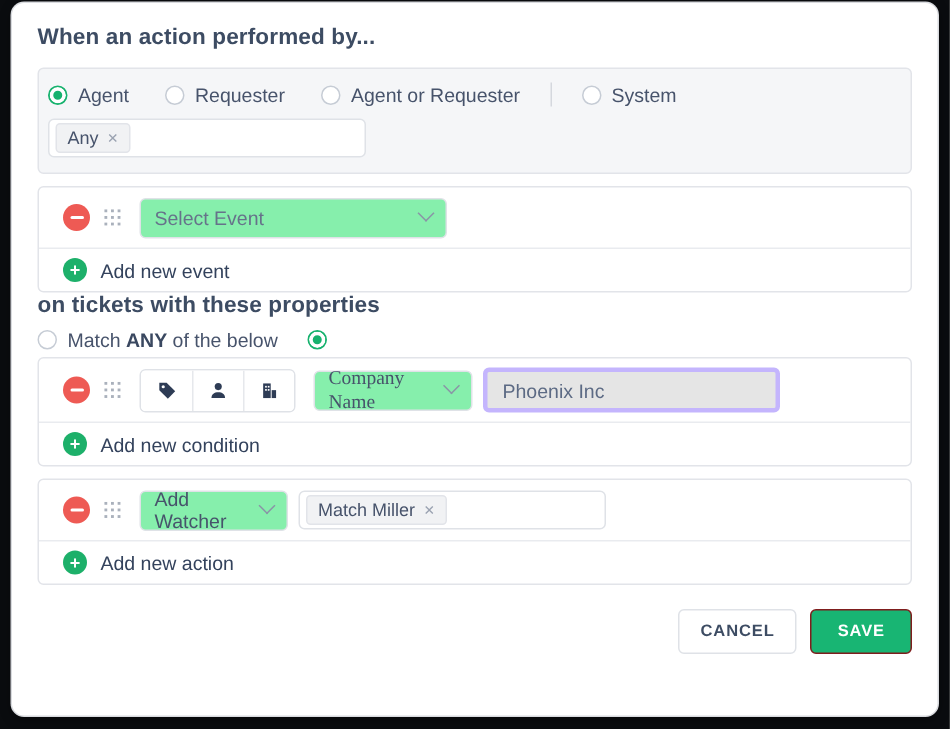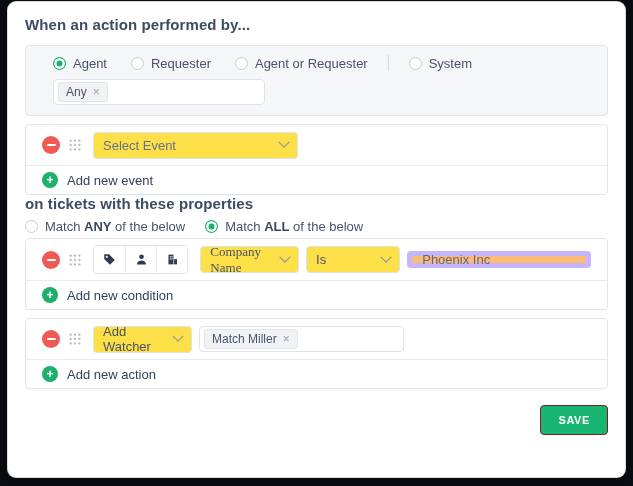--- a/index.html
+++ b/index.html
@@ -4,21 +4,21 @@
 <style>
   html,body{margin:0;padding:0;background:#0a0c0f;font-family:"Liberation Sans",sans-serif;}
   .stage{position:relative;width:633px;height:486px;background:#0a0c0f;overflow:hidden;}
   .card{position:absolute;left:8px;top:2px;width:617px;height:475px;box-sizing:border-box;
         background:#ffffff;border-radius:8px;box-shadow:0 0 0 1px #d9dbdf,0 2px 8px rgba(0,0,0,.45);
         padding:14px 17px 0 17px;}
   h2.sec{margin:0;font-size:15px;font-weight:600;color:#3d4c63;letter-spacing:.1px;}
   h2.sec b{font-weight:800;color:#32415a;}
   
   .panel{margin-top:12px;background:#f5f6f8;border:1px solid #e2e4e9;border-radius:4px;
-         padding:9px 18px 10px 27px;}
+         padding:9px 18px 10px 6px;}
   .radio-row{display:flex;align-items:center;}
   .radio-opt{display:flex;align-items:center;margin-right:24px;cursor:pointer;}
   .radio{width:13px;height:13px;border-radius:50%;background:#fff;border:1px solid #c6ccd5;
          box-sizing:border-box;flex:0 0 auto;}
   .radio.on{border:1px solid #17b26e;background:#17b26e;box-shadow:inset 0 0 0 2.5px #fff;}
   .radio-lbl{margin-left:7px;font-size:13px;color:#47536b;}
   .radio-lbl b{font-weight:800;color:#3a4860;}
   .vsep{width:1px;height:16px;background:#d5d8de;margin:0 20px 0 -4px;}
   .tag-input{margin-top:8px;background:#fff;border:1px solid #dfe2e7;border-radius:4px;
              height:26px;display:flex;align-items:center;padding:0 4px;box-sizing:border-box;}
@@ -31,30 +31,30 @@
   .rule-row{display:flex;align-items:center;padding:6px 16px;min-height:40px;box-sizing:border-box;}
   .add-row{border-top:1px solid #e9ebef;display:flex;align-items:center;padding:6px 16px;
            cursor:pointer;}
   .minus{width:18px;height:18px;border-radius:50%;background:#ee5a54;position:relative;
          flex:0 0 auto;cursor:pointer;}
   .minus::before{content:"";position:absolute;left:4.5px;top:8px;width:9px;height:2px;background:#fff;border-radius:1px;}
   .grip{width:12px;height:12px;margin-left:9px;flex:0 0 auto;cursor:grab;
         background-image:radial-gradient(circle 1.2px at 1.6px 1.6px,#aab1bc 99%,transparent 100%);
         background-size:4.4px 4.4px;}
   .select{display:flex;align-items:center;justify-content:space-between;height:27px;
-          border:1px solid #dfe2e7;border-radius:4px;background:#fde047;padding:0 9px;
+          border:1px solid #dfe2e7;border-radius:4px;background:#86efac;padding:0 9px;
           box-sizing:border-box;margin-left:12px;font-size:13px;cursor:pointer;}
   .select .ph{color:#66728a;}
   .select .val{color:#47536b;}
   .chev{width:7px;height:7px;border-right:1.6px solid #8a94a6;border-bottom:1.6px solid #8a94a6;
         transform:rotate(45deg) translate(-2px,-2px);margin-left:8px;flex:0 0 auto;}
   .w-event{width:205px;}
   .w-field{width:106px;font-family:Liberation Serif, serif;}
   .w-oper{width:101px;}
-  .txt-input{height:17px;border:5px solid #c4b5fd;border-radius:4px;background:#fdba74;
+  .txt-input{height:30px;border:3px solid #c4b5fd;border-radius:4px;background:#e5e5e5;
              box-sizing:border-box;margin-left:7px;padding:0 10px;display:flex;align-items:center;
              font-size:13px;color:#5c6a84;width:198px;cursor:text;}
   .icon-group{display:flex;margin-left:12px;border:1px solid #dfe2e7;border-radius:4px;overflow:hidden;}
   .icon-btn{width:34px;height:27px;box-sizing:border-box;display:flex;align-items:center;
             justify-content:center;background:#fff;cursor:pointer;}
   .icon-btn + .icon-btn{border-left:1px solid #e6e8ec;}
   .icon-btn svg{display:block;}
   .plus{width:16px;height:16px;border-radius:50%;background:#1db06a;color:#fff;display:flex;
         align-items:center;justify-content:center;font-size:12px;font-weight:700;line-height:1;
         flex:0 0 auto;}
@@ -127,21 +127,20 @@
 
     <h2 class="sec mt-sec">on tickets with these properties</h2>
 
     <div class="match-row">
       <label class="radio-opt">
         <span class="radio"></span>
         <span class="radio-lbl"><span>Match </span><b>ANY</b><span> of the below</span></span>
       </label>
       <label class="radio-opt">
         <span class="radio on"></span>
-        <span class="radio-lbl"><span>Match </span><b>ALL</b><span> of the below</span></span>
       </label>
     </div>
 
     <div class="rule-box" style="margin-top:4px;">
       <div class="rule-row">
         <span class="minus"></span>
         <span class="grip"></span>
         <div class="icon-group">
           <span class="icon-btn">
             <svg width="13" height="13" viewBox="0 0 16 16">
@@ -163,24 +162,20 @@
                 <rect x="6.8" y="4" width="1.4" height="1.4" fill="#fff"></rect>
                 <rect x="4.6" y="6.6" width="1.4" height="1.4" fill="#fff"></rect>
                 <rect x="6.8" y="6.6" width="1.4" height="1.4" fill="#fff"></rect>
               </svg>
           </span>
         </div>
         <div class="select w-field">
           <span class="val">Company Name</span>
           <span class="chev"></span>
         </div>
-        <div class="select w-oper" style="margin-left:7px;">
-          <span class="val">Is</span>
-          <span class="chev"></span>
-        </div>
         <div class="txt-input">Phoenix Inc</div>
       </div>
       <div class="add-row">
         <span class="plus">+</span>
         <span class="add-lbl">Add new condition</span>
       </div>
     </div>
 
 
     <div class="rule-box">
@@ -198,17 +193,18 @@
           </span>
         </div>
       </div>
       <div class="add-row">
         <span class="plus">+</span>
         <span class="add-lbl">Add new action</span>
       </div>
     </div>
 
     <div class="footer">
+      <button class="btn btn-cancel">CANCEL</button>
       <button class="btn btn-save">SAVE</button>
     </div>
 
   </div>
 </div>
 
 </body></html>

